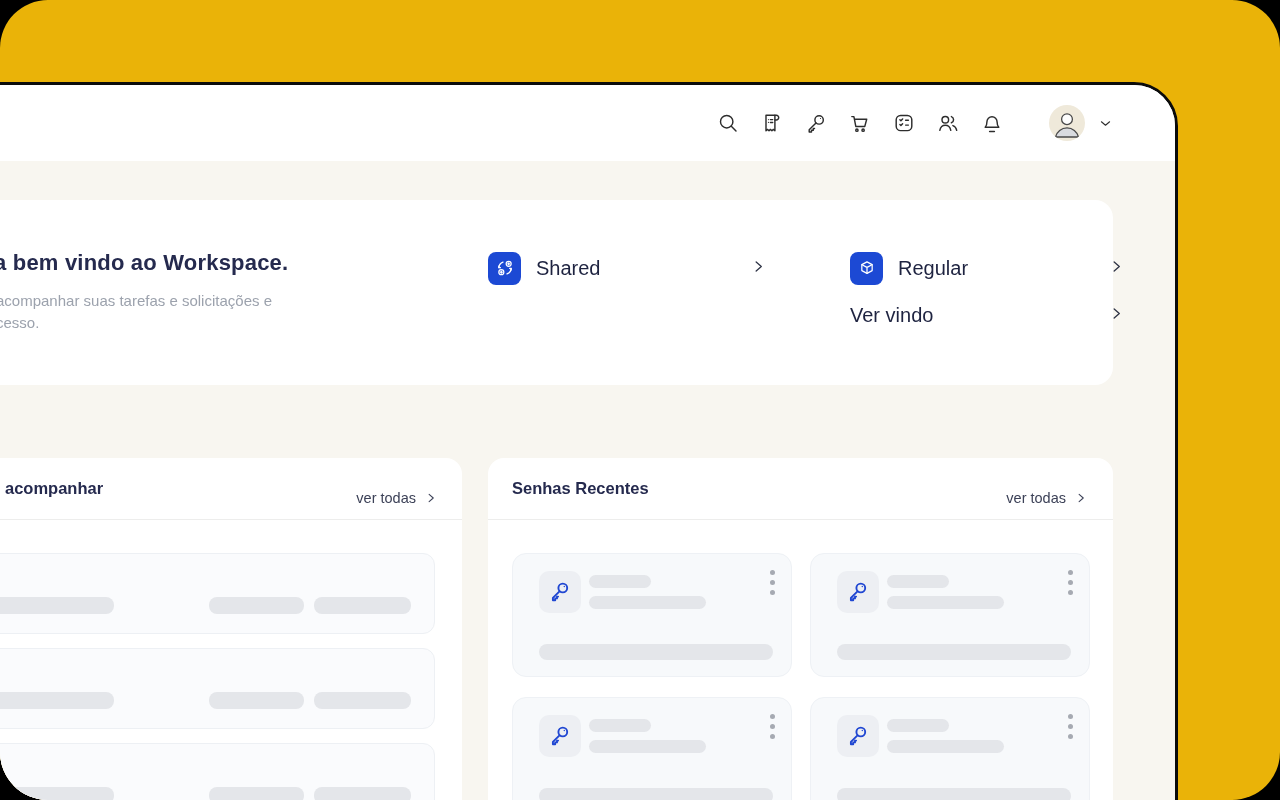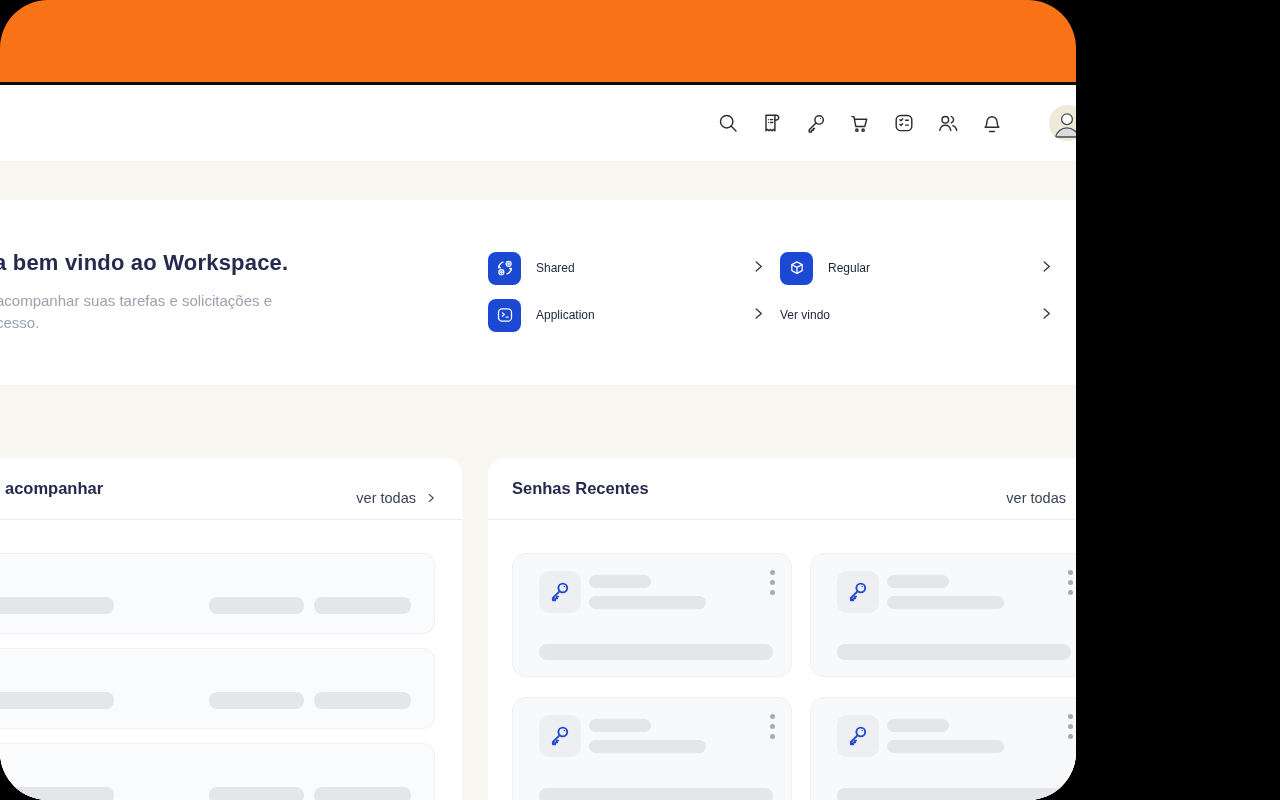--- a/index.html
+++ b/index.html
@@ -1,42 +1,42 @@
 <!DOCTYPE html>
 <html><head>
 <meta charset="utf-8">
 <style>
   html,body{margin:0;padding:0;background:#000;}
   body{width:1280px;height:800px;overflow:hidden;font-family:"Liberation Sans","DejaVu Sans",sans-serif;}
-  .canvas{position:relative;width:1076px;height:800px;border-radius:48px;background:#f97316;overflow:hidden;}
+  .canvas{position:relative;width:1280px;height:800px;border-radius:48px;background:#eab308;overflow:hidden;}
 
   
   .window{position:absolute;left:-40px;top:82px;width:1212px;height:760px;background:#f8f6f0;
           border:3px solid #0b0b0b;border-radius:0 44px 0 0;overflow:hidden;}
   .app-header{position:absolute;left:0;top:0;width:100%;height:76px;background:#ffffff;}
   .icon-row{position:absolute;right:61px;top:0;height:100%;display:flex;align-items:center;gap:20px;}
   .hicon{width:24px;height:24px;display:flex;align-items:center;justify-content:center;cursor:pointer;}
   .hicon svg{stroke:#2d2d2d;fill:none;stroke-width:1.45;stroke-linecap:round;stroke-linejoin:round;}
   .avatar{width:36px;height:36px;border-radius:50%;background:#efe9da;overflow:hidden;margin-left:25px;
           display:flex;align-items:flex-end;justify-content:center;cursor:pointer;}
   .chev-down{margin-left:-8px;cursor:pointer;display:flex;align-items:center;}
   .chev-down svg{stroke:#2d2d2d;fill:none;stroke-width:1.5;stroke-linecap:round;stroke-linejoin:round;}
 
   
   .welcome-card{position:absolute;left:-40px;top:200px;width:1153px;height:185px;background:#fff;border-radius:18px;}
   .welcome-text{position:absolute;left:34px;top:50px;width:420px;}
   .welcome-title{margin:0;font-size:22px;font-weight:600;color:#252a4e;letter-spacing:.2px;}
   .welcome-sub{margin:14px 0 0 2px;font-size:15px;line-height:22px;color:#9ca2ad;}
   .links-col{position:absolute;top:50px;display:flex;flex-direction:column;gap:11px;}
   .links-col.c1{left:528px;width:278px;}
-  .links-col.c2{left:820px;width:274px;}
+  .links-col.c2{left:890px;width:274px;}
   .link-row{display:flex;align-items:center;height:36px;cursor:pointer;}
   .tile{width:33px;height:33px;border-radius:8px;background:#1c49d4;display:flex;align-items:center;justify-content:center;margin-right:15px;flex:0 0 auto;}
   .tile svg{stroke:#fff;fill:none;stroke-width:1.5;stroke-linecap:round;stroke-linejoin:round;}
-  .link-label{font-size:12px;font-weight:500;color:#1e2340;}
+  .link-label{font-size:20px;font-weight:500;color:#1e2340;}
   .link-row .spacer{flex:1;}
   .chev-right svg{stroke:#2f3446;fill:none;stroke-width:1.4;stroke-linecap:round;stroke-linejoin:round;}
 
   
   .panel{position:absolute;top:458px;height:400px;background:#fff;border-radius:16px;}
   .panel-tasks{left:-40px;width:502px;}
   .panel-passwords{left:488px;width:625px;}
   .panel-header{height:62px;display:flex;align-items:center;border-bottom:1px solid #ededec;box-sizing:border-box;}
   .panel-tasks .panel-header{padding:0 25px 0 45px;}
   .panel-passwords .panel-header{padding:0 26px 0 24px;}
@@ -152,35 +152,20 @@
               <path d="M16.4 5.8v2.4M15.2 7h2.4"></path>
             <circle cx="7.6" cy="17" r="3"></circle>
               <path d="M7.6 15.8v2.4M6.4 17h2.4"></path>
             <path d="M9.6 4.9a7.7 7.7 0 0 0-5 6.7"></path>
               <path d="M4.6 9.7v1.9h1.9"></path>
             <path d="M14.4 19.1a7.7 7.7 0 0 0 5-6.7"></path>
               <path d="M19.4 14.3v-1.9h-1.9"></path>
           </svg>
         </span>
         <span class="link-label">Shared</span>
-        <span class="spacer"></span>
-        <span class="chev-right">
-          <svg width="15" height="15" viewBox="0 0 16 16">
-              <path d="M5.5 3.2L11 8l-5.5 4.8"></path>
-            </svg>
-        </span>
-      </div>
-      <div class="link-row">
-        <span class="tile">
-          <svg width="20" height="20" viewBox="0 0 24 24">
-            <rect x="4.2" y="4.6" width="15.6" height="14.8" rx="4.2"></rect>
-            <path d="M8.9 9.6l2.3 1.9-2.3 1.9M13.3 14.4h2.5"></path>
-          </svg>
-        </span>
-        <span class="link-label">Application</span>
         <span class="spacer"></span>
         <span class="chev-right">
           <svg width="15" height="15" viewBox="0 0 16 16">
               <path d="M5.5 3.2L11 8l-5.5 4.8"></path>
             </svg>
         </span>
       </div>
     </div>
 
     <div class="links-col c2">

